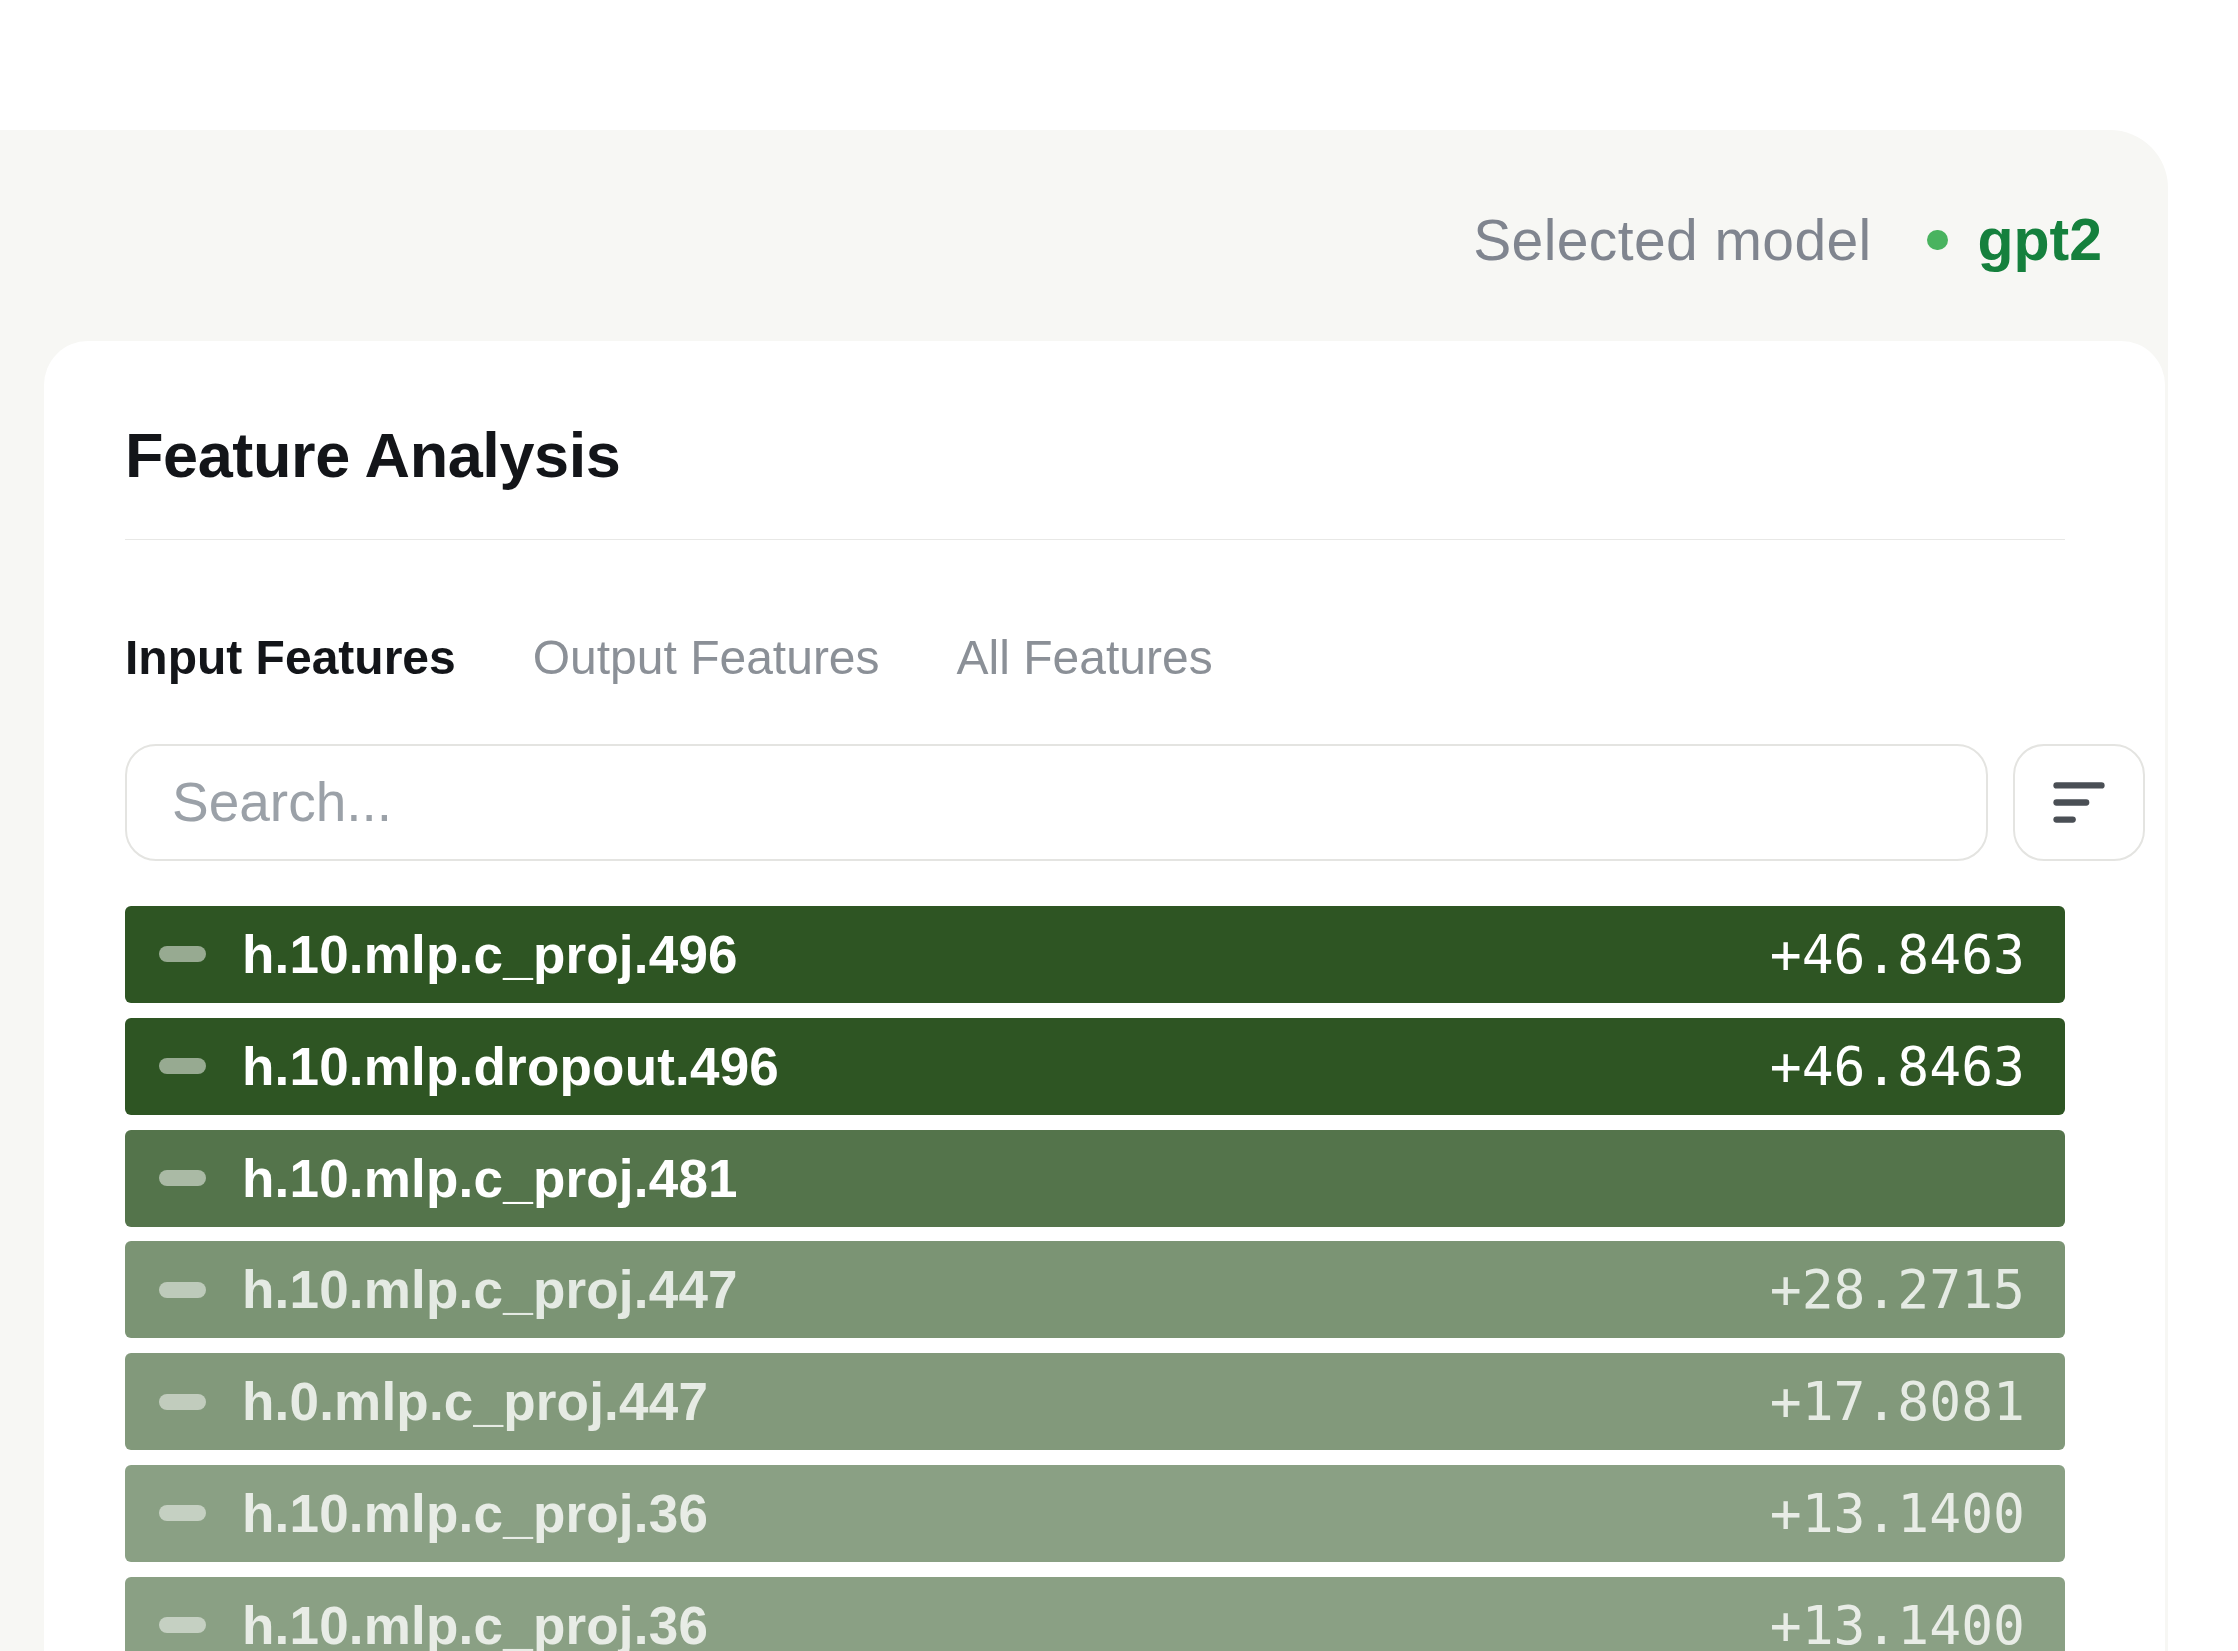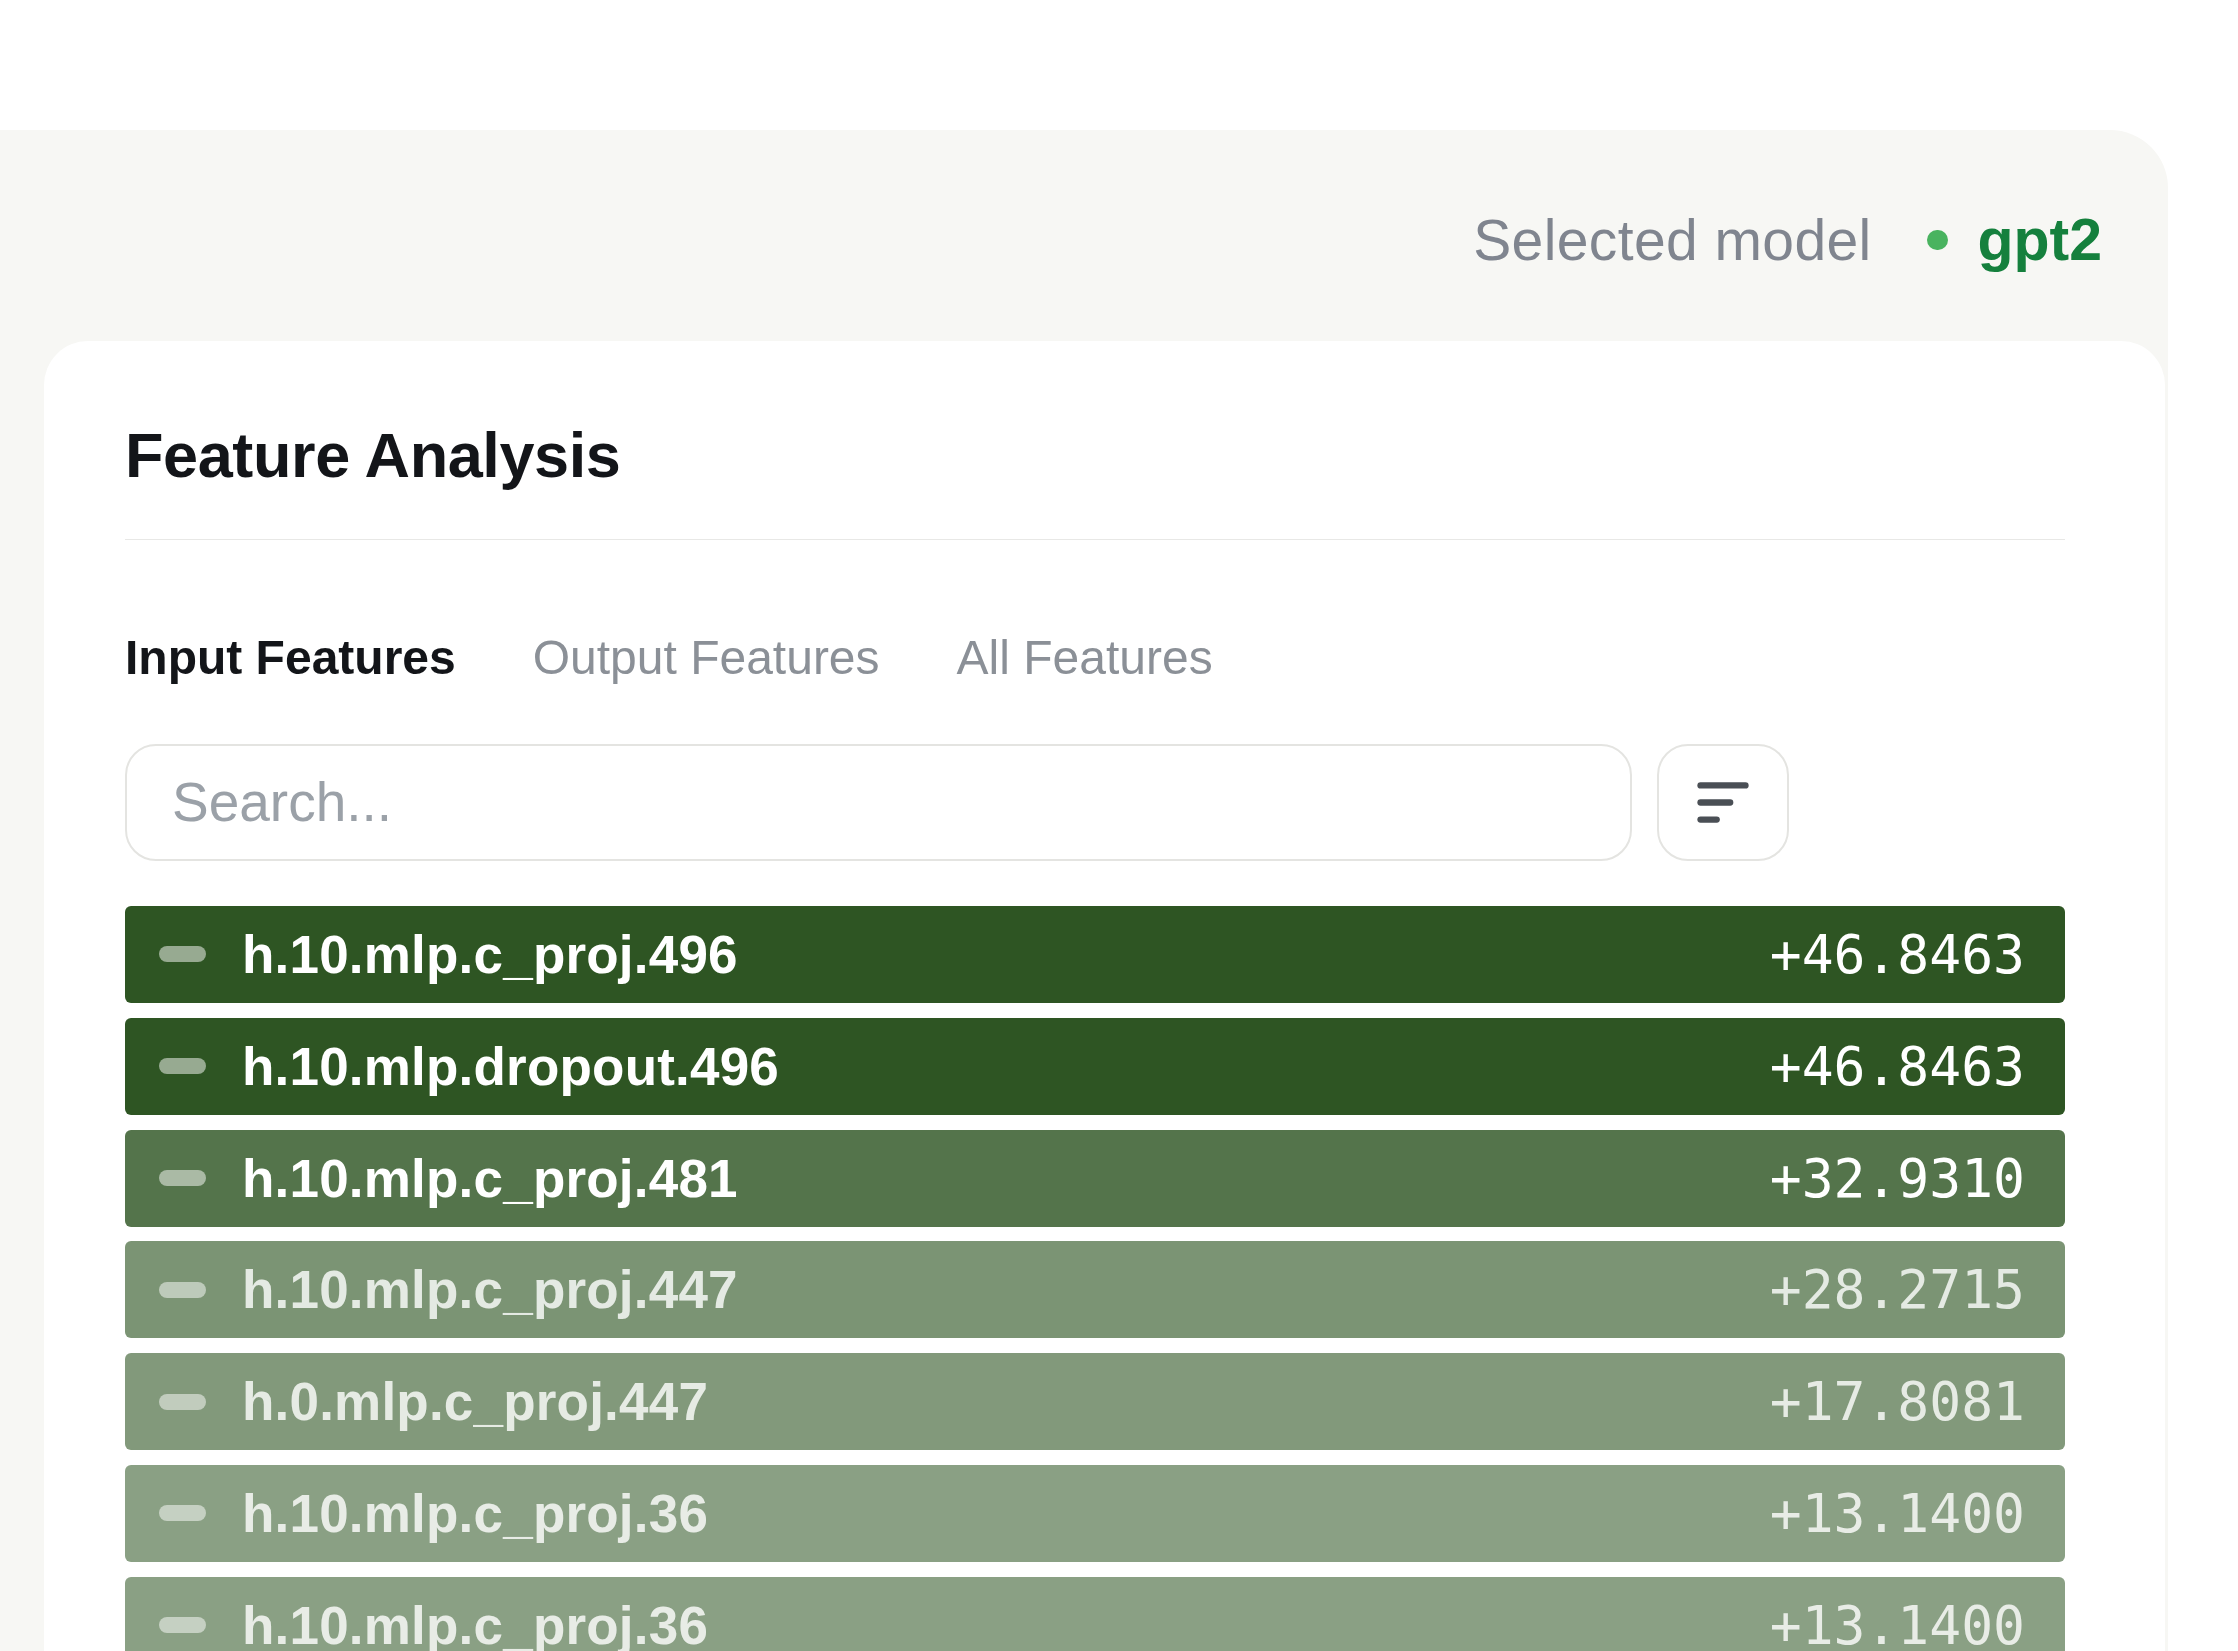--- a/index.html
+++ b/index.html
@@ -23,21 +23,21 @@
   .card-title { font-size: 63px; font-weight: 600; color: #131519; line-height: 1.05;
     letter-spacing: -0.4px; }
 
   .divider { margin-top: 51px; border-bottom: 1.3px solid #e8e8e6; }
 
   .tabs { margin-top: 92px; display: flex; align-items: baseline; gap: 77px; }
   .tab { font-size: 48px; line-height: 1.1; color: #8b9097; font-weight: 500; cursor: pointer;
     white-space: nowrap; }
   .tab.active { color: #131519; font-weight: 600; }
 
-  .search-row { margin-top: 59px; display: flex; align-items: stretch; gap: 25px; width: 1664px; }
+  .search-row { margin-top: 59px; display: flex; align-items: stretch; gap: 25px; width: 2020px; }
   .search-input { flex: 1; height: 117px; border: 2.7px solid #e4e4e1; border-radius: 31px;
     background: #ffffff; padding: 0 45px; font-size: 55px; color: #16181c; outline: none;
     font-family: "Liberation Sans", "DejaVu Sans", sans-serif; }
   .search-input::placeholder { color: #9ba1a8; }
   .filter-button { width: 132px; height: 117px; border: 2.7px solid #e4e4e1; border-radius: 31px;
     background: #ffffff; display: flex; align-items: center; justify-content: center; cursor: pointer; }
 
   .feature-list { margin-top: 45px; width: 1940px; display: flex; flex-direction: column; gap: 14.8px; }
   .feature-row { height: 97px; border-radius: 6px; display: flex; align-items: center;
     padding: 0 40px 0 34px; cursor: pointer; }
@@ -89,21 +89,20 @@
     <span class="row-value" style="color: rgb(255, 255, 255);">+46.8463</span>
   </div>
           <div class="feature-row" style="background: rgb(46, 85, 35);">
     <span class="row-dash"></span>
     <span class="row-name" style="color: rgb(255, 255, 255);">h.10.mlp.dropout.496</span>
     <span class="row-value" style="color: rgb(255, 255, 255);">+46.8463</span>
   </div>
           <div class="feature-row" style="background: rgba(46, 85, 35, 0.82);">
     <span class="row-dash"></span>
     <span class="row-name" style="color: rgb(255, 255, 255);">h.10.mlp.c_proj.481</span>
-    <span class="row-value" style="color: rgb(255, 255, 255);">+32.9310</span>
   </div>
           <div class="feature-row" style="background: rgba(46, 85, 35, 0.63); justify-content: flex-end;">
     <span class="row-dash"></span>
     <span class="row-name" style="color: rgba(255, 255, 255, 0.8);">h.10.mlp.c_proj.447</span>
     <span class="row-value" style="color: rgba(255, 255, 255, 0.8);">+28.2715</span>
   </div>
           <div class="feature-row" style="background: rgba(46, 85, 35, 0.6);">
     <span class="row-dash"></span>
     <span class="row-name" style="color: rgba(255, 255, 255, 0.8);">h.0.mlp.c_proj.447</span>
     <span class="row-value" style="color: rgba(255, 255, 255, 0.8);">+17.8081</span>

